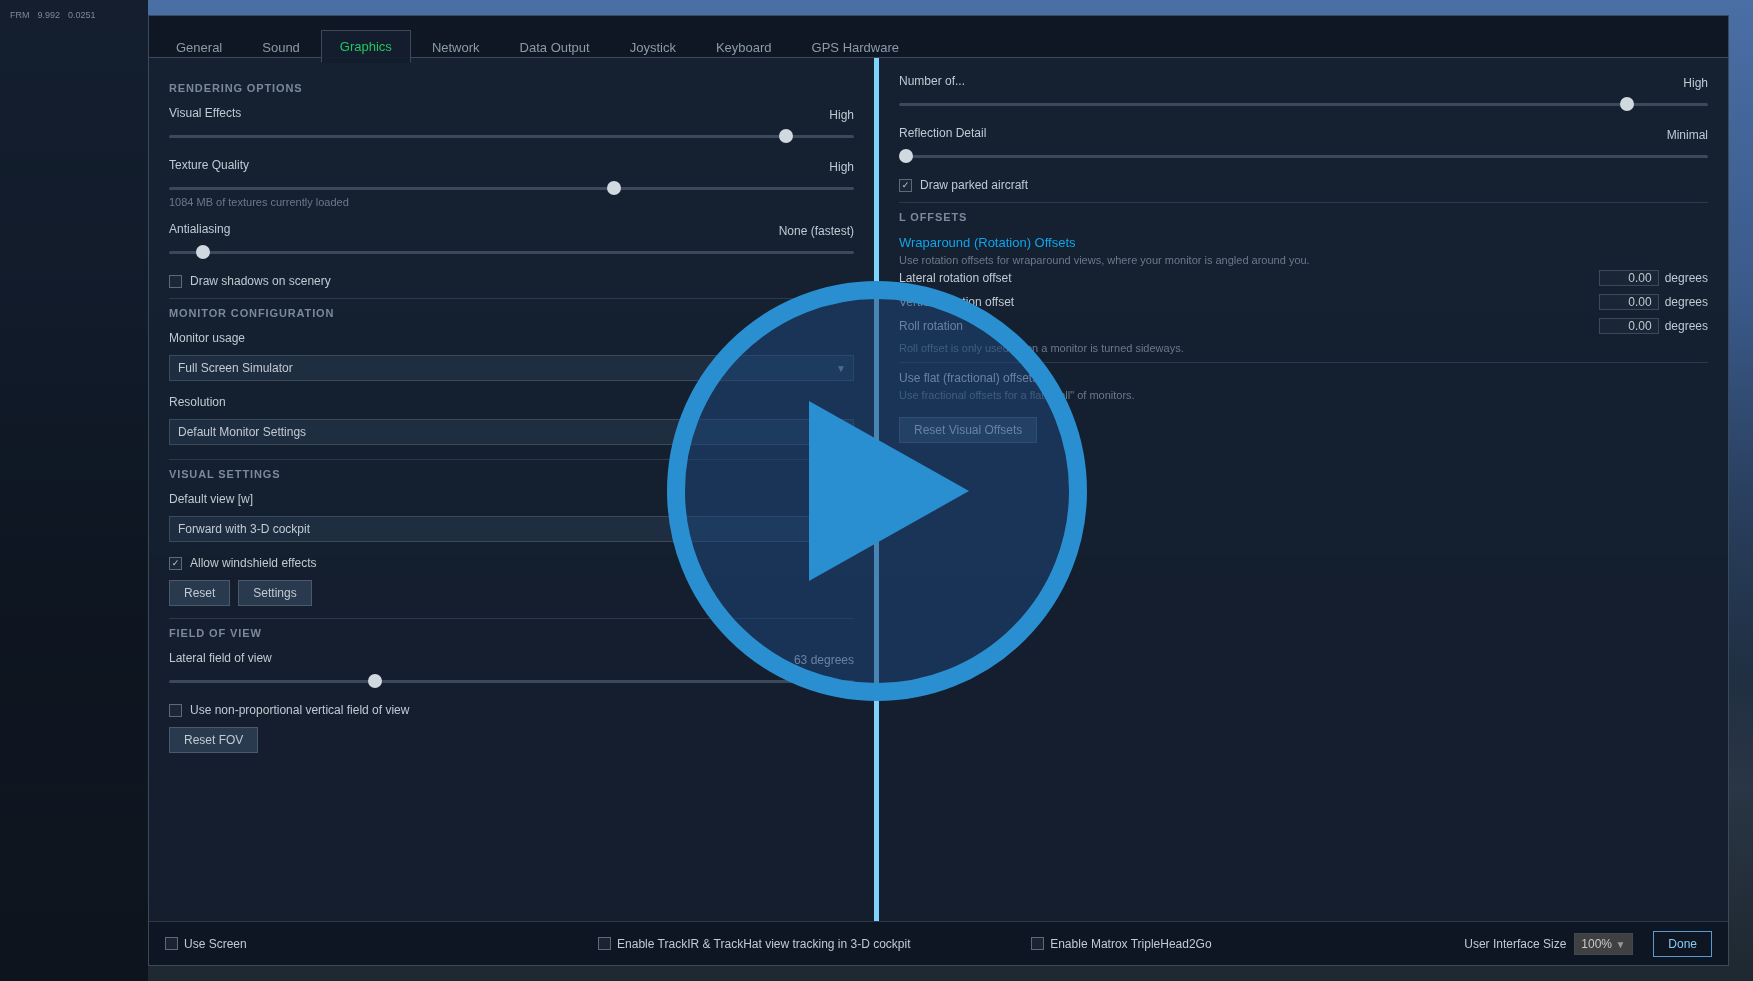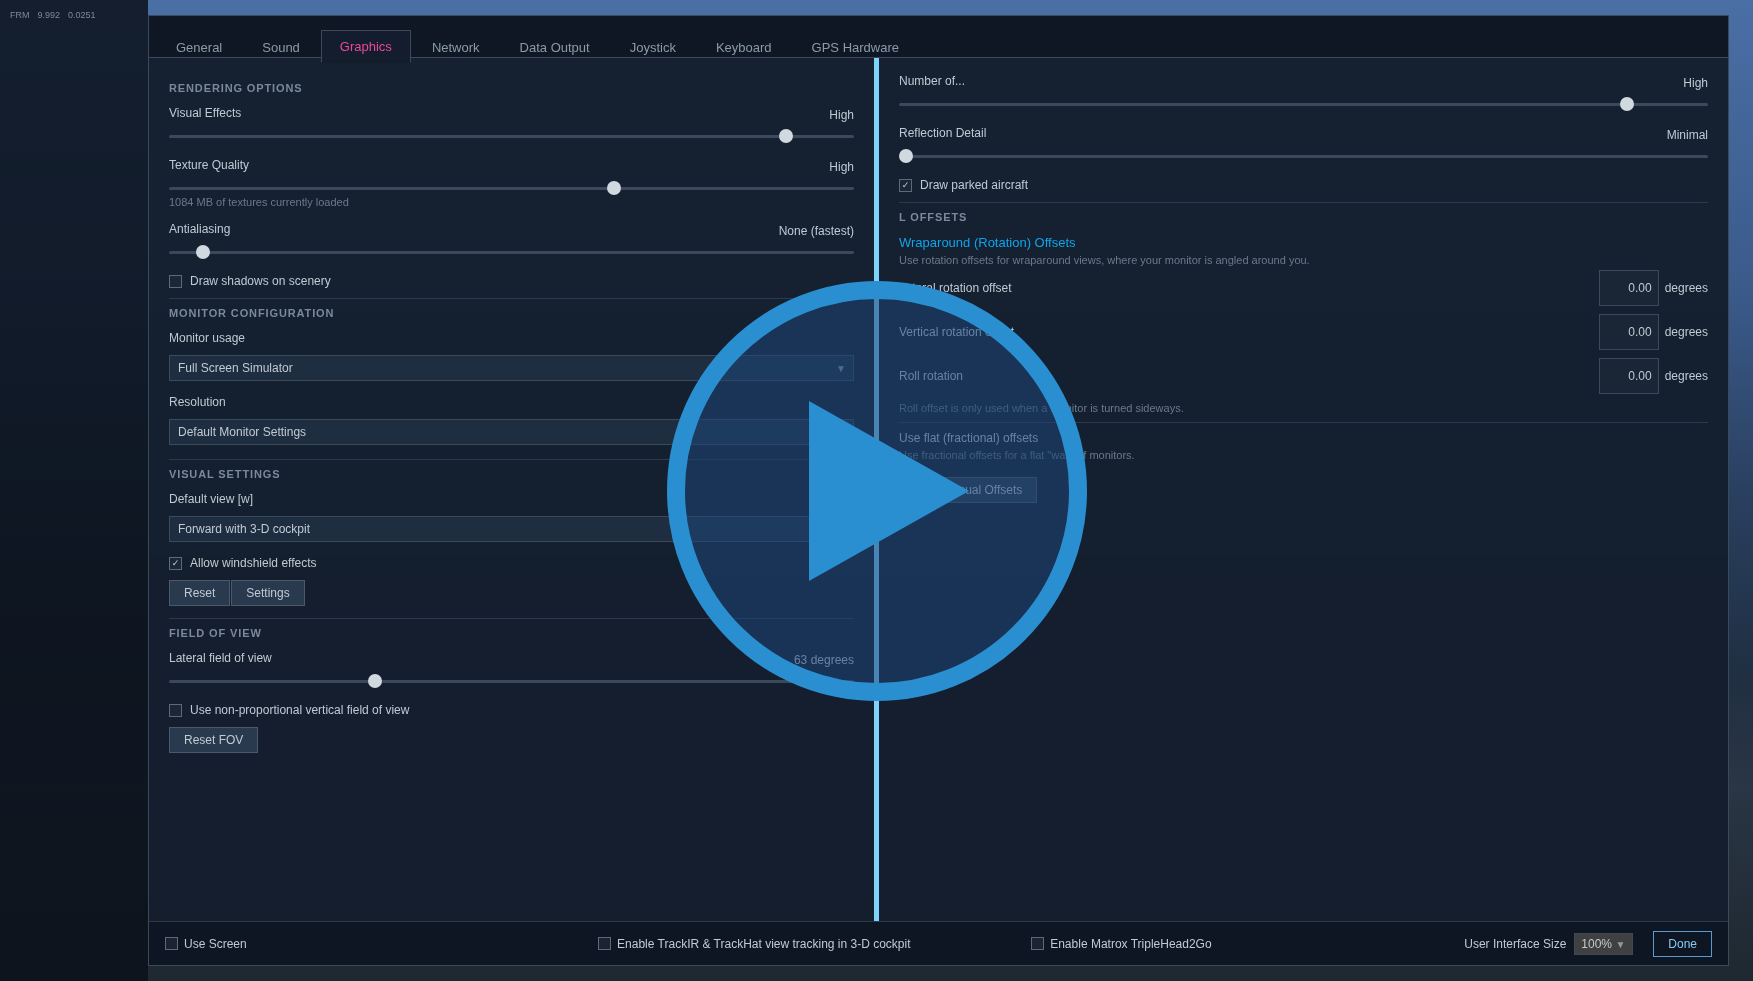--- a/index.html
+++ b/index.html
@@ -55,21 +55,21 @@
       font-size: 13px;
       color: #8a9aaa;
       cursor: pointer;
       border: 1px solid transparent;
       border-bottom: none;
       margin-right: 2px;
       position: relative;
       top: 6px;
     }
     .tab.active {
-      color: #ec4899;
+      color: #22c55e;
       background: rgba(20, 30, 45, 0.97);
       border-color: #3a4a5a;
       border-bottom: 1px solid rgba(20, 30, 45, 0.97);
     }
 
     
     .content {
       display: flex;
       height: calc(100% - 42px - 44px);
       overflow: hidden;
@@ -251,21 +251,21 @@
       cursor: pointer;
     }
 
     
     .num-input {
       width: 60px;
       background: #1a2535;
       border: 1px solid #3a4a5a;
       color: #c0cad2;
       font-size: 12px;
-      padding: 10px 6px;
+      padding: 0 6px;
       text-align: right;
     }
 
     
     .play-overlay {
       position: absolute;
       top: 50%;
       left: 50%;
       transform: translate(-50%, -50%);
       z-index: 100;
@@ -468,21 +468,21 @@
           </select>
           <span class="dropdown-arrow">▼</span>
         </div>
       </div>
 
       <div class="checkbox-row">
         <div class="checkbox checked"></div>
         <span class="checkbox-label">Allow windshield effects</span>
       </div>
 
-      <div style="display:flex; gap:1px; margin-bottom:12px;">
+      <div style="display:flex; gap:8px; margin-bottom:12px;">
         <button class="btn">Reset</button>
         <button class="btn">Settings</button>
       </div>
 
       <div class="divider"></div>
 
       <div class="section-header">FIELD OF VIEW</div>
 
       <div class="setting-row">
         <div class="full-width-row">

